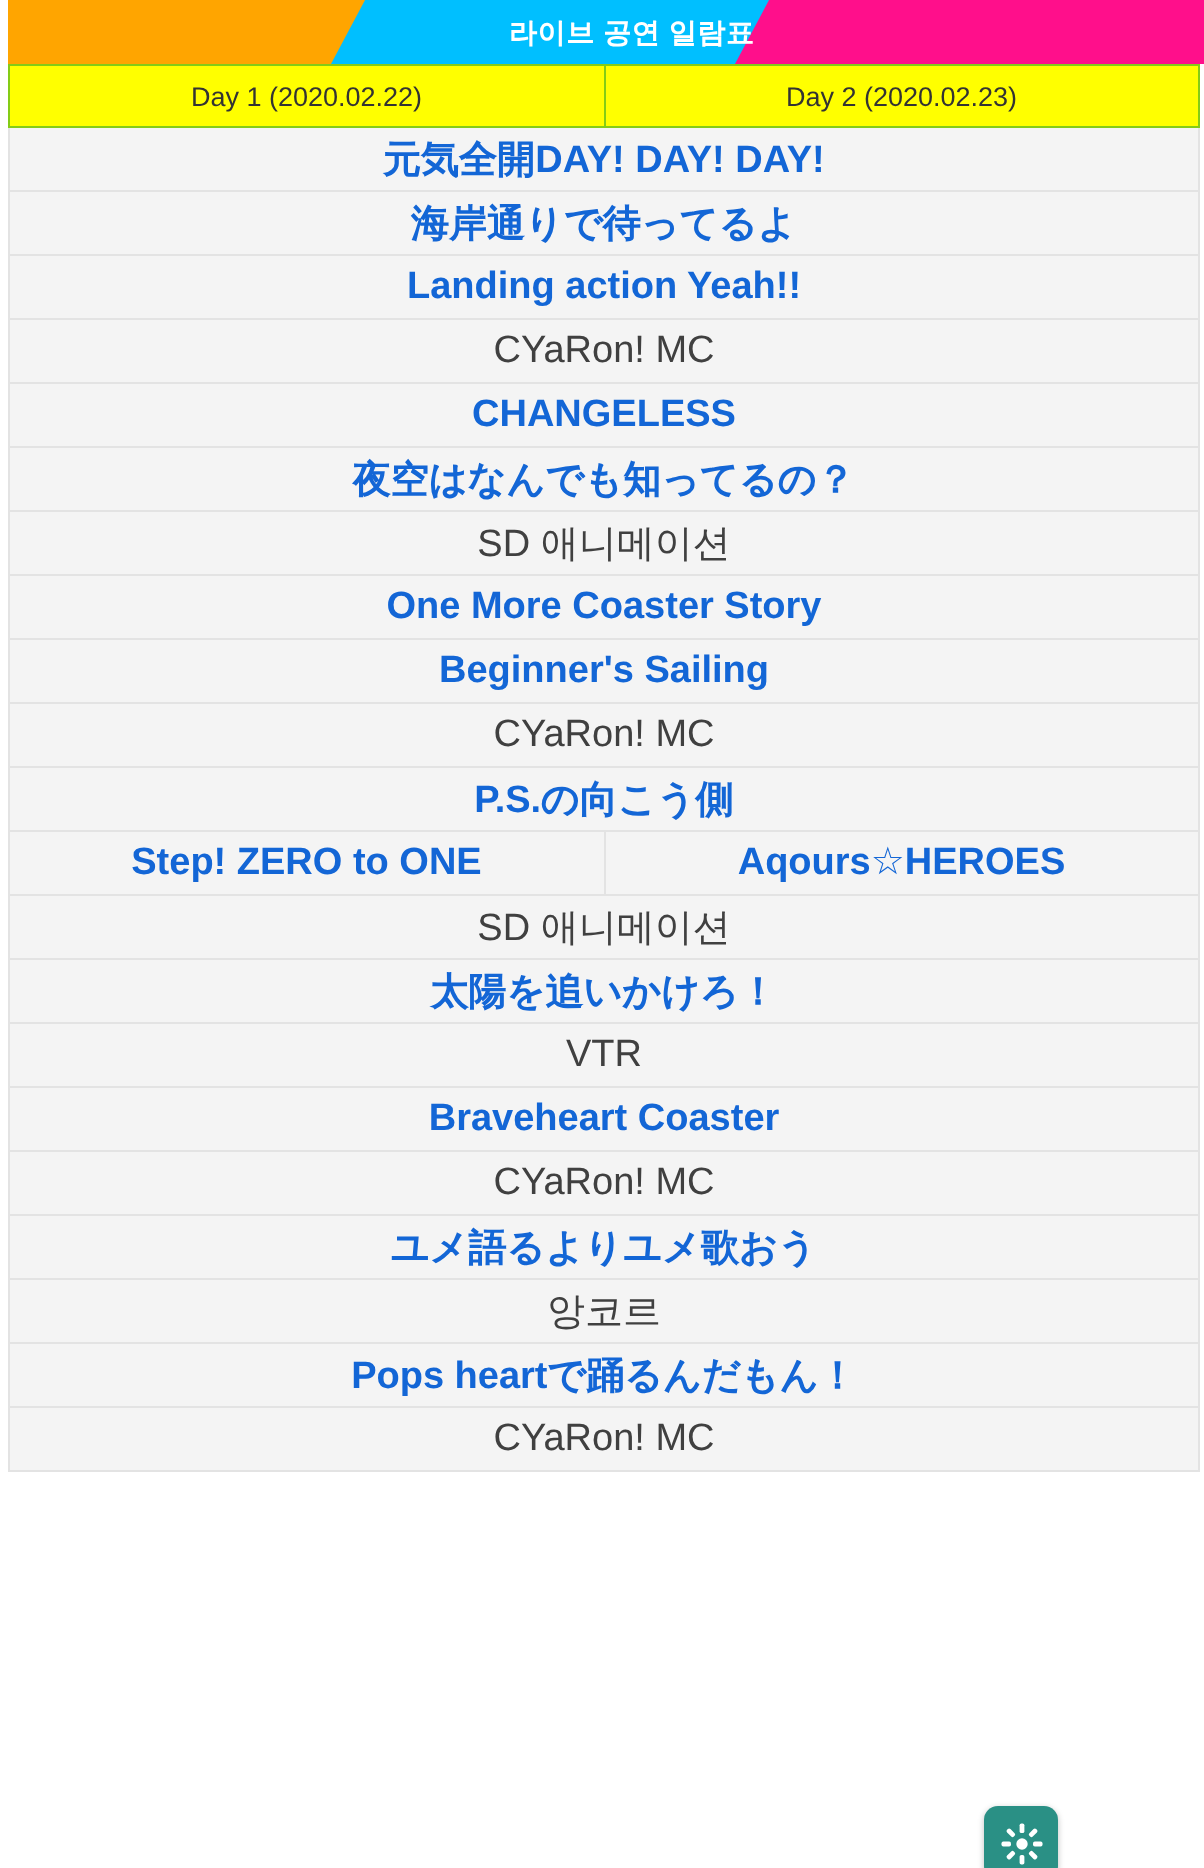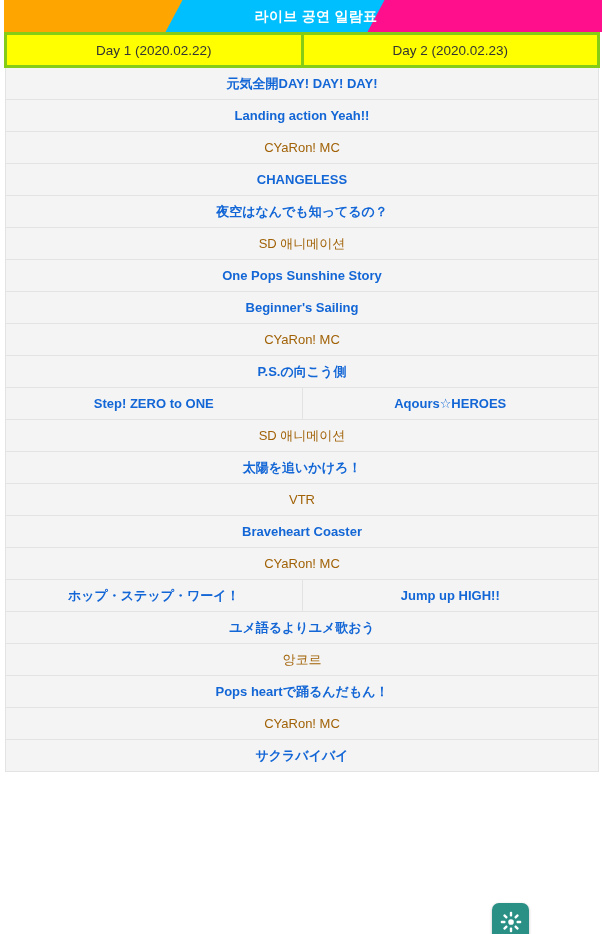--- a/index.html
+++ b/index.html
@@ -76,39 +76,39 @@
     border-collapse: collapse;
     table-layout: fixed;
   }
   .sched td {
     height: 31px;
     padding: 0 4px;
     text-align: center;
     vertical-align: middle;
     border: 1px solid #e3e3e3;
     background: #f4f4f4;
-    font-size: 13px;
+    font-size: 19px;
     color: #333333;
     white-space: nowrap;
     overflow: hidden;
   }
   .sched tr.day-row td {
     background: #ffff00;
-    border: 3px solid #84cc16;
+    border: 1px solid #84cc16;
     color: #333333;
     font-size: 13.5px;
     font-weight: normal;
     height: 30px;
   }
   td.song {
     color: #1366d6;
     font-weight: bold;
   }
   td.plain {
-    color: #a16207;
+    color: #404040;
     font-weight: normal;
   }
 
   
   .fab {
     position: absolute;
     right: 0px;
     bottom: -6px;
     width: 37px;
     height: 37px;
@@ -136,36 +136,39 @@
   <table class="sched">
     <tbody>
       <tr class="day-row">
         <td>Day 1 (2020.02.22)</td>
         <td>Day 2 (2020.02.23)</td>
       </tr>
     <tr>
           <td colspan="2" class="song">元気全開DAY! DAY! DAY!</td>
         </tr>
         <tr>
+          <td colspan="2" class="song">海岸通りで待ってるよ</td>
+        </tr>
+        <tr>
           <td colspan="2" class="song">Landing action Yeah!!</td>
         </tr>
         <tr>
           <td colspan="2" class="plain">CYaRon! MC</td>
         </tr>
         <tr>
           <td colspan="2" class="song">CHANGELESS</td>
         </tr>
         <tr>
           <td colspan="2" class="song">夜空はなんでも知ってるの？</td>
         </tr>
         <tr>
           <td colspan="2" class="plain">SD 애니메이션</td>
         </tr>
         <tr>
-          <td colspan="2" class="song">One Pops Sunshine Story</td>
+          <td colspan="2" class="song">One More Coaster Story</td>
         </tr>
         <tr>
           <td colspan="2" class="song">Beginner's Sailing</td>
         </tr>
         <tr>
           <td colspan="2" class="plain">CYaRon! MC</td>
         </tr>
         <tr>
           <td colspan="2" class="song">P.S.の向こう側</td>
         </tr>
@@ -182,37 +185,30 @@
         <tr>
           <td colspan="2" class="plain">VTR</td>
         </tr>
         <tr>
           <td colspan="2" class="song">Braveheart Coaster</td>
         </tr>
         <tr>
           <td colspan="2" class="plain">CYaRon! MC</td>
         </tr>
         <tr>
-          <td class="song">ホップ・ステップ・ワーイ！</td>
-          <td class="song">Jump up HIGH!!</td>
-        </tr>
-        <tr>
           <td colspan="2" class="song">ユメ語るよりユメ歌おう</td>
         </tr>
         <tr>
           <td colspan="2" class="plain">앙코르</td>
         </tr>
         <tr>
           <td colspan="2" class="song">Pops heartで踊るんだもん！</td>
         </tr>
         <tr>
           <td colspan="2" class="plain">CYaRon! MC</td>
-        </tr>
-        <tr>
-          <td colspan="2" class="song">サクラバイバイ</td>
         </tr>
       </tbody>
   </table>
 
   <div class="fab">
     <svg width="22" height="22" viewBox="0 0 24 24" aria-hidden="true">
       <g fill="#ffffff">
         <circle cx="12" cy="12" r="3.1"></circle>
         <rect x="10.7" y="0.8" width="2.6" height="5.2" rx="1"></rect>
         <rect x="10.7" y="18" width="2.6" height="5.2" rx="1"></rect>

